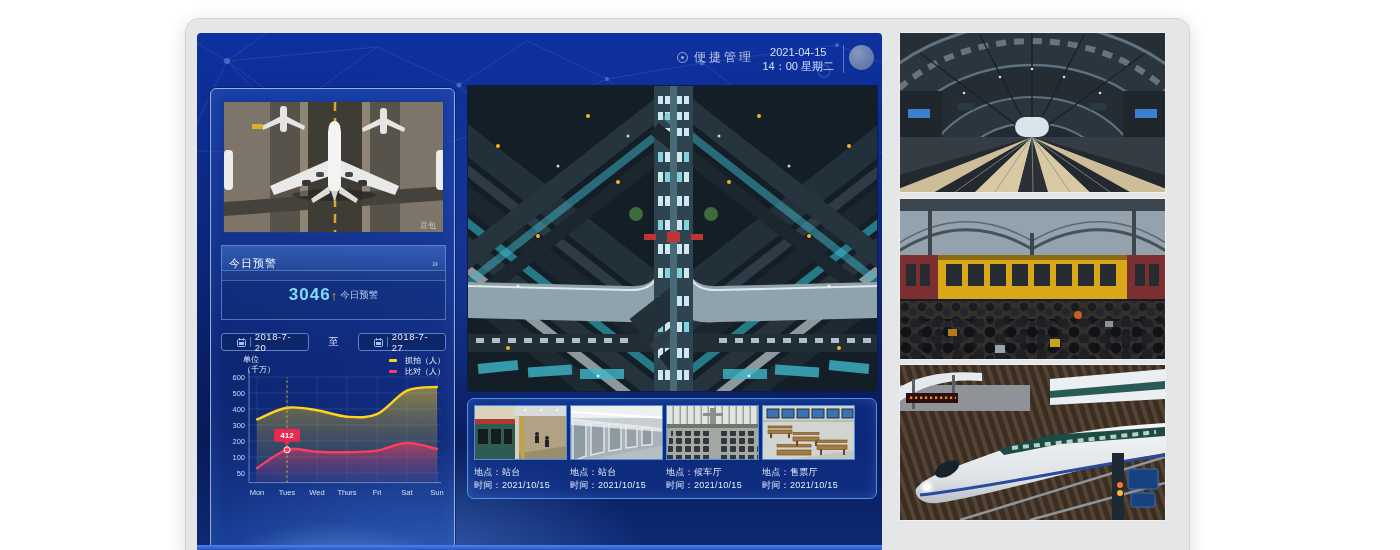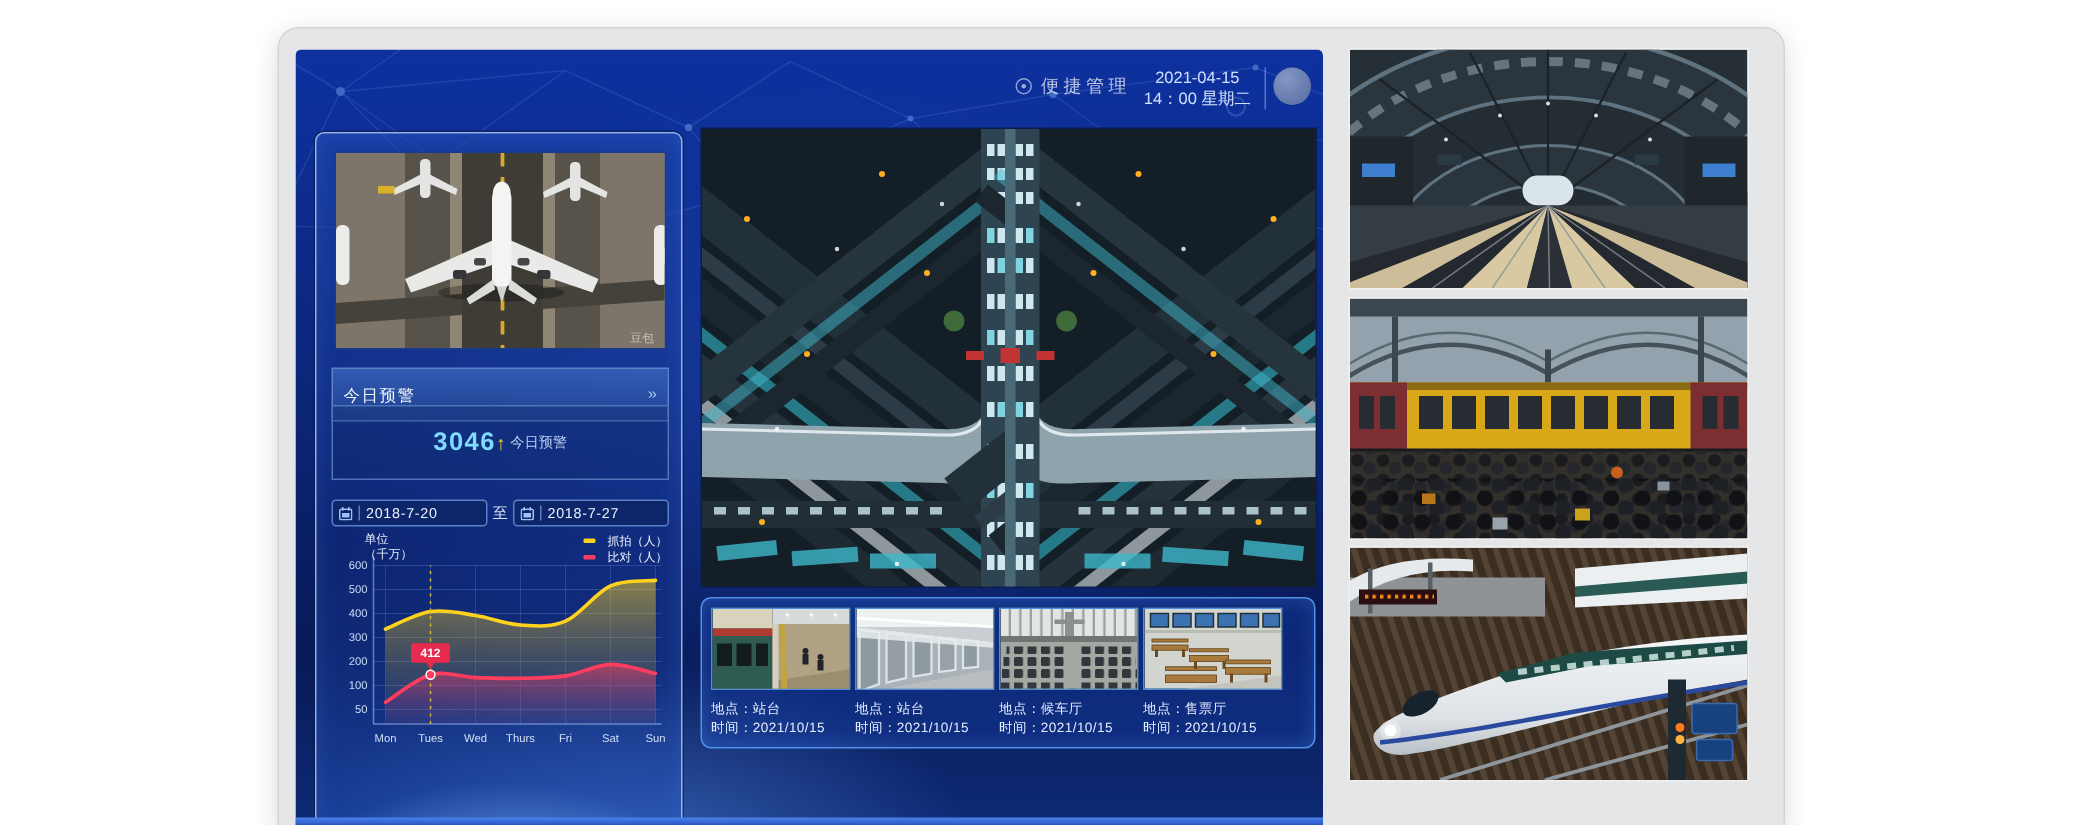--- a/index.html
+++ b/index.html
@@ -50,22 +50,22 @@
   .warn-stats { position:absolute; left:10px; top:181px; width:225px; height:50px;
     border:1px solid #4f74b8; background:rgba(18,45,110,.35); display:flex; }
   .stat { flex:1; display:flex; flex-direction:row; align-items:center; justify-content:center; gap:2px; }
   .stat-val { font-size:17px; font-weight:bold; color:#7fdcff; letter-spacing:1px; }
   .stat-val .arr-up { color:#e7c431; font-size:13px; }
   .stat-val .arr-down { color:#ff2e55; font-size:13px; }
   .stat-label { font-size:9.5px; color:#b9d0f2; }
 
   .date-row { position:absolute; left:10px; top:244px; width:225px; height:18px;
     display:flex; align-items:center; justify-content:space-between; }
-  .date-pill { width:104px; height:18px; background:#0d2569; border:1px solid #5b7fc8; border-radius:3px;
-    display:flex; align-items:center; gap:4px; padding:0 4px; cursor:pointer; }
+  .date-pill { width:88px; height:18px; background:#0d2569; border:1px solid #5b7fc8; border-radius:3px;
+    display:flex; align-items:center; gap:4px; padding:0 15px; cursor:pointer; }
   .date-pill .cal { flex:none; }
   .date-pill .sep { width:1px; height:10px; background:rgba(150,180,235,.6); }
   .date-pill .dtxt { font-size:9.5px; color:#eaf1ff; letter-spacing:.5px; }
   .date-to { color:#dbe7fb; font-size:10px; }
 
   .chart-wrap { position:absolute; left:8px; top:264px; width:230px; height:172px; cursor:crosshair; }
   .unit-label { position:absolute; left:24px; top:2px; font-size:8px; color:#e2ecff; line-height:10px; }
   .legend { position:absolute; right:4px; top:2px; font-size:8px; color:#eef4ff; line-height:11px; }
   .legend-row { display:flex; align-items:center; gap:8px; cursor:pointer; }
   .legend-swatch { width:8px; height:3px; border-radius:1px; display:inline-block; }

